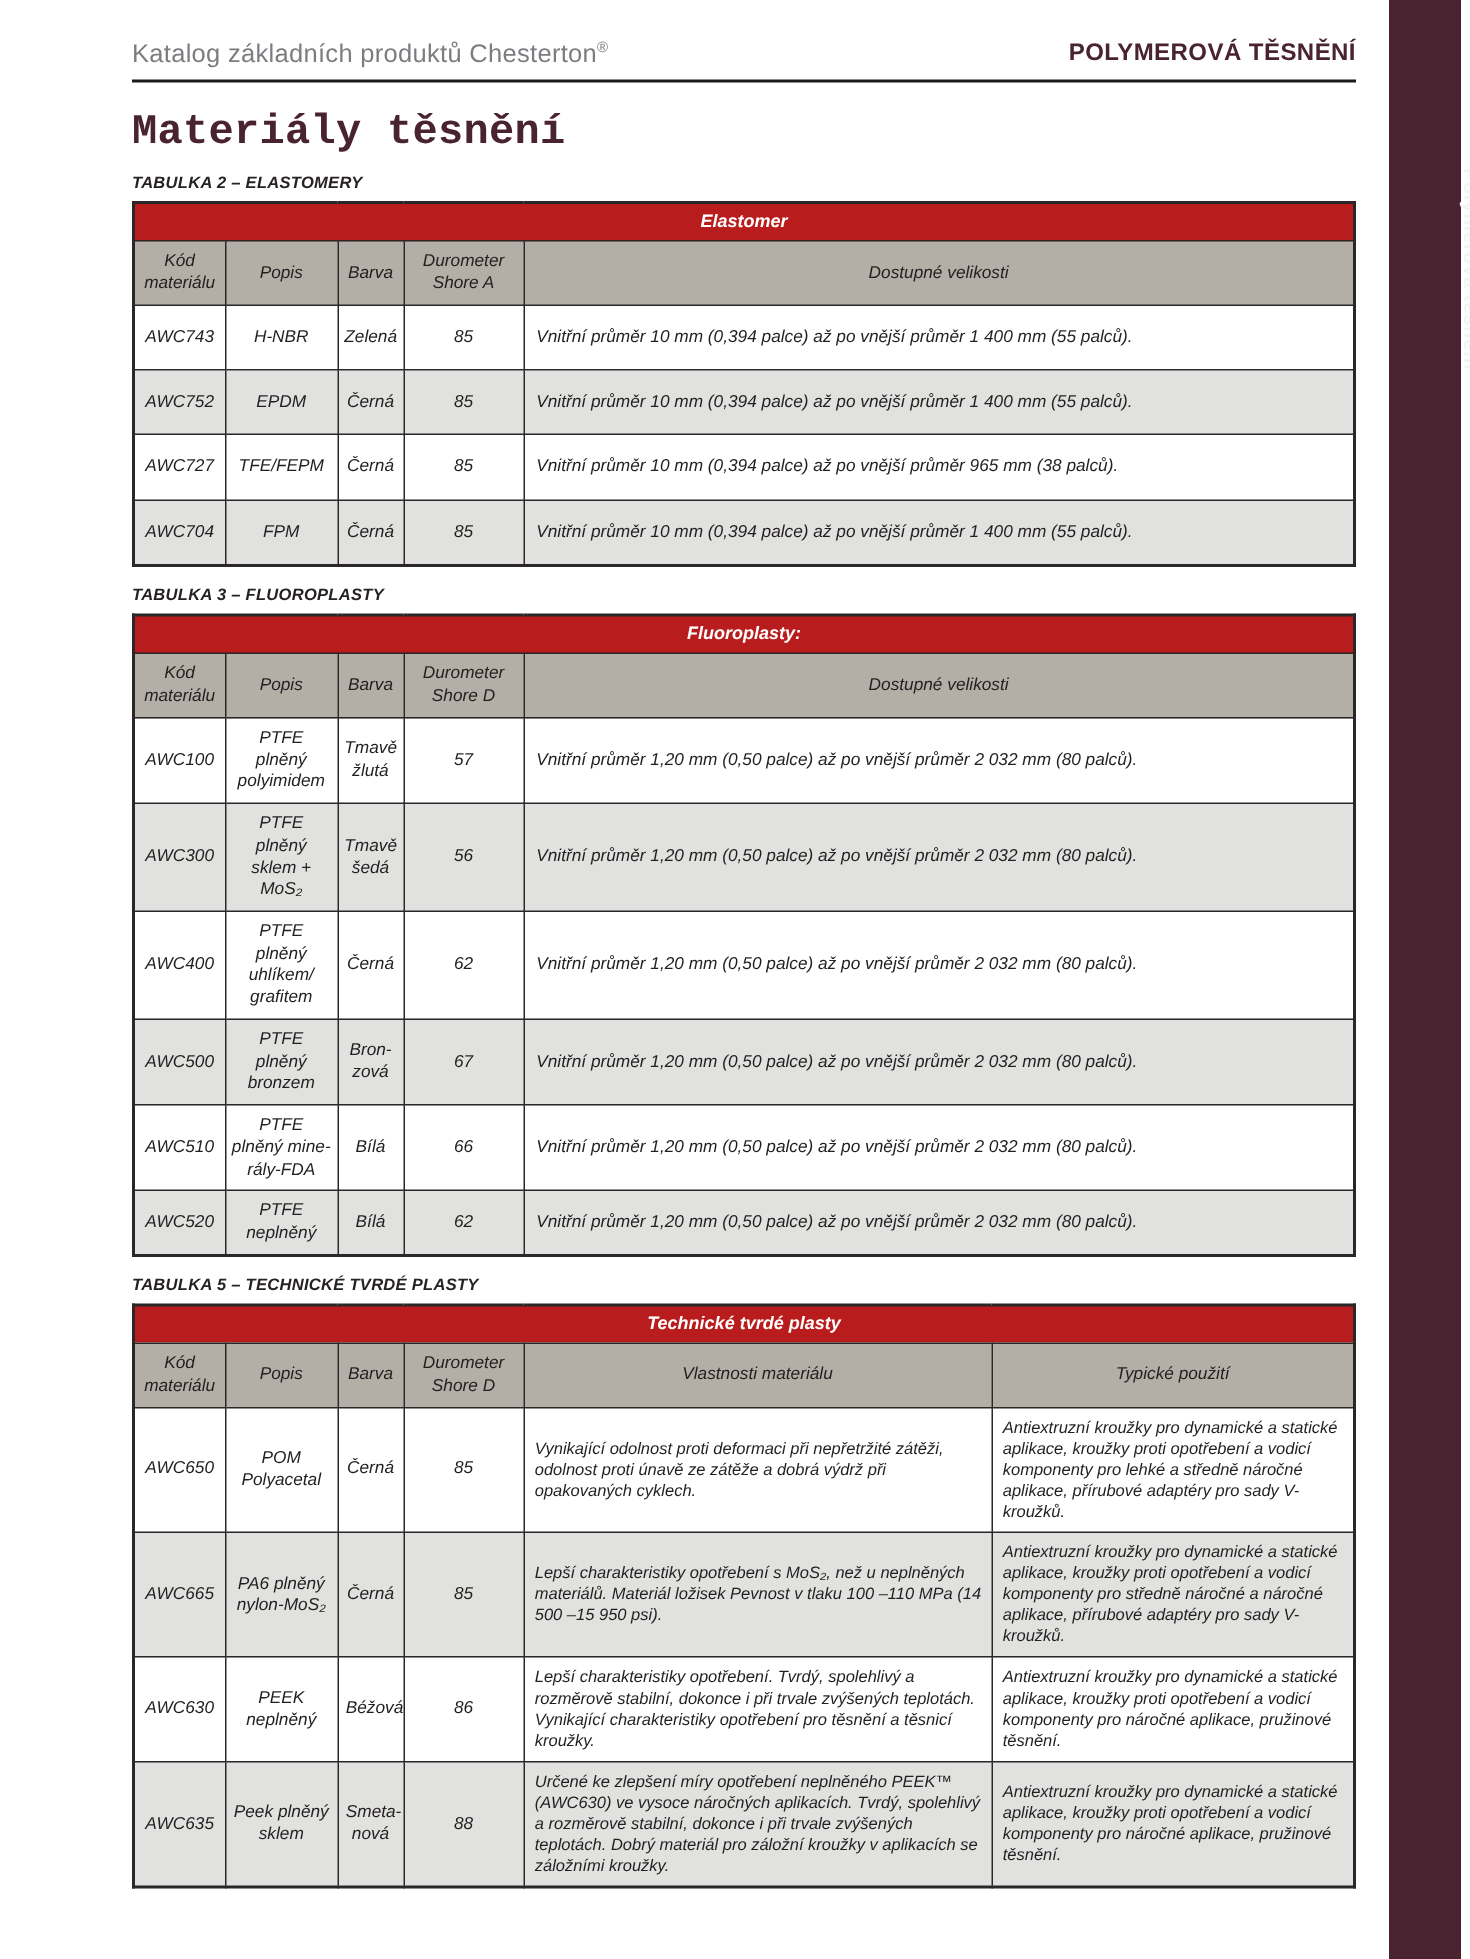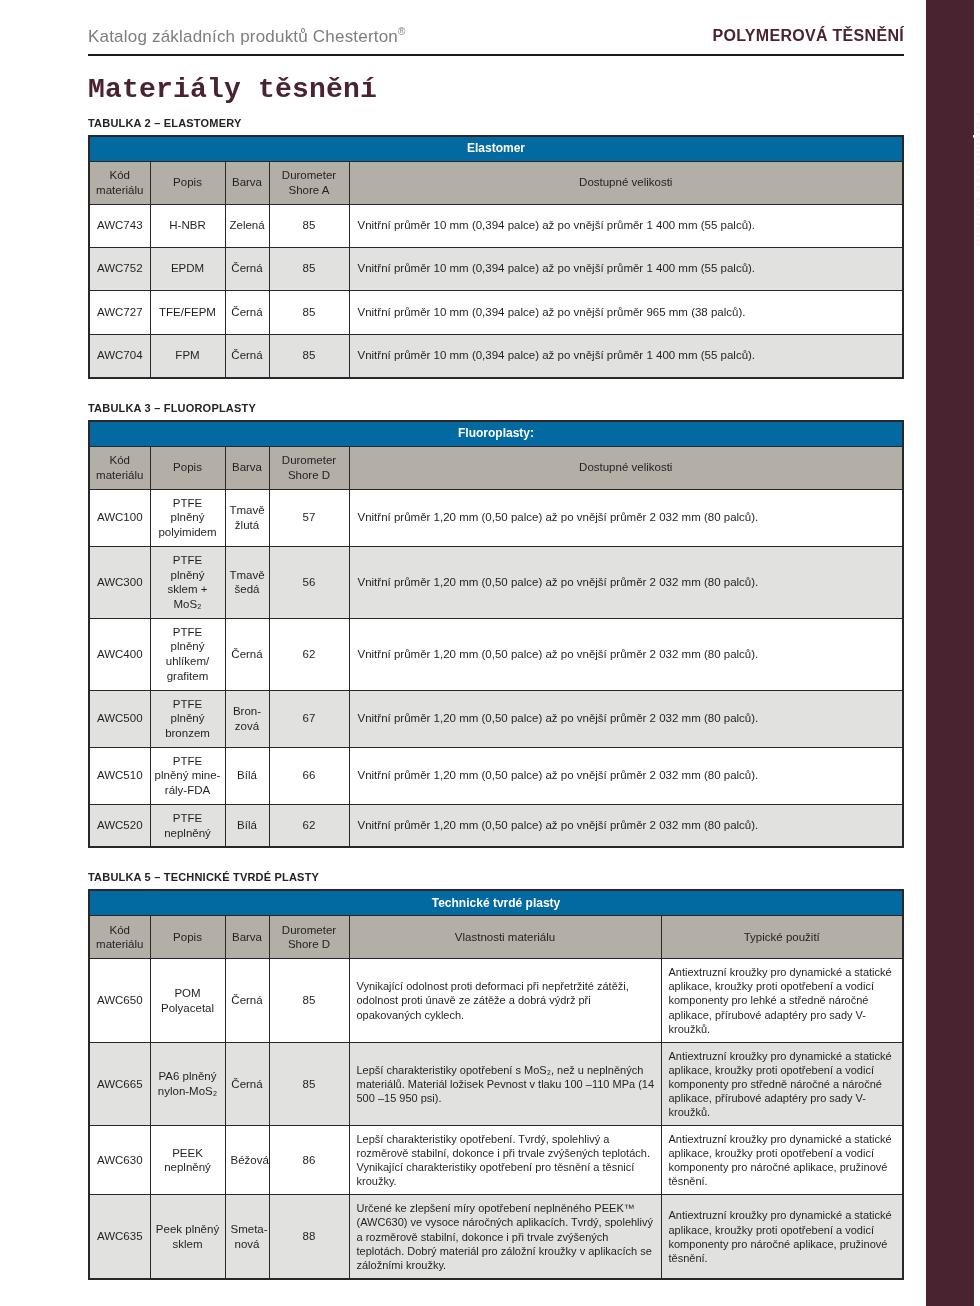--- a/index.html
+++ b/index.html
@@ -19,26 +19,26 @@
   }
   .content{position:absolute;left:88px;top:0;width:816px;}
   
   .doc-header{display:flex;justify-content:space-between;align-items:center;padding-top:26px;}
   .doc-header .left{font-size:17px;color:#7b7d80;letter-spacing:.2px;}
   .doc-header .left sup{font-size:10px;}
   .doc-header .right{font-size:16px;font-weight:700;color:#4a2331;letter-spacing:.3px;}
   .head-rule{height:0;border-top:2.5px solid #1c191a;margin-top:7px;}
   h1.page-title{margin:18px 0 12px 0;font-size:28px;font-weight:700;color:#4a2331;letter-spacing:.2px;font-family:Liberation Mono, monospace;}
   .tbl-caption{font-size:11px;font-weight:700;color:#262122;margin:0 0 6px 0;letter-spacing:.2px;}
-  .tbl-block{margin-bottom:23px;}
+  .tbl-block{margin-bottom:13px;font-style:italic;}
   
   table.ctable{width:816px;border-collapse:collapse;table-layout:fixed;border:2px solid #2b2728;}
   table.ctable th,table.ctable td{border:1px solid #2b2728;vertical-align:middle;text-align:center;
     font-size:11.5px;line-height:1.28;padding:4px 4px;font-weight:400;}
-  table.ctable .band{background:#0369a1;color:#ffffff;font-weight:700;font-size:12px;height:20px;border:1px solid #2b2728;padding:2px;}
+  table.ctable .band{background:#b91c1c;color:#ffffff;font-weight:700;font-size:12px;height:20px;border:1px solid #2b2728;padding:2px;}
   table.ctable .head-row th{background:#b3aea6;color:#231f20;height:34px;}
   table.ctable td.left-cell{text-align:left;padding-left:8px;padding-right:8px;}
   table.ctable tr.shade td{background:#e1e1df;}
   col.c-code{width:61px;}col.c-desc{width:75px;}col.c-color{width:44px;}col.c-duro{width:80px;}
   col.c-props{width:312px;}
   table.t2 td{height:34px;}
   table.t3 td{padding:6px 4px;}
   table.t4 td{padding:6px 5px;}
   table.t4 td.left-cell{padding-left:7px;padding-right:6px;font-size:11px;}
 </style>

